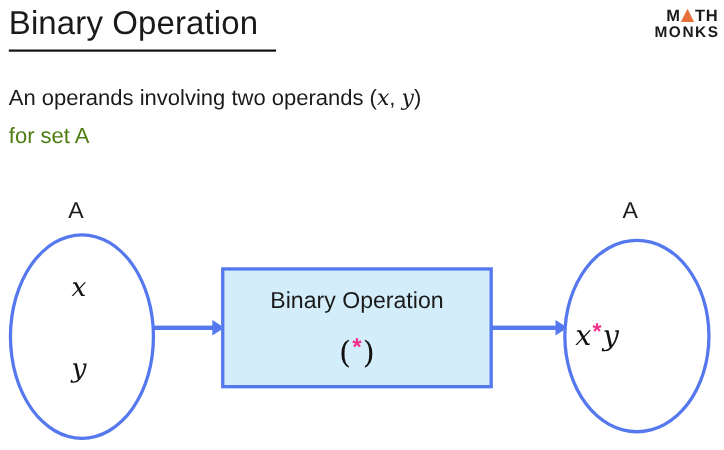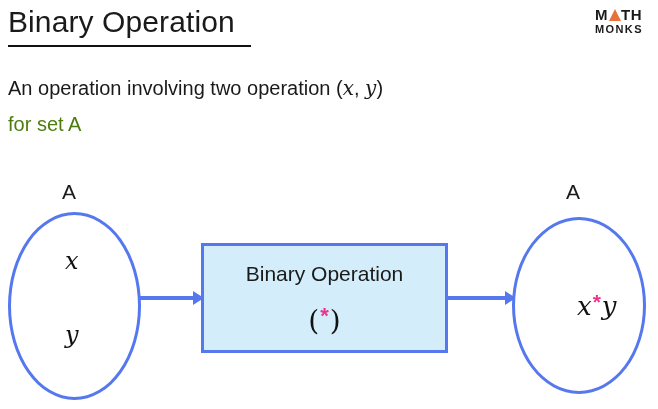--- a/index.html
+++ b/index.html
@@ -61,21 +61,21 @@
     font-size: 20px;
   }
 
   
   #brand-logo {
     position: absolute;
     right: 5px;
     top: 7px;
     width: 58px;
     height: 28px;
-    text-align: left;
+    text-align: right;
   }
   #brand-logo .logo-top {
     display: block;
     font-size: 15px;
     font-weight: 700;
     letter-spacing: 0.6px;
     line-height: 15px;
     color: #1a1a1a;
     position: relative;
     height: 15px;
@@ -86,21 +86,21 @@
     width: 0;
     height: 0;
     border-left: 6.5px solid transparent;
     border-right: 6.5px solid transparent;
     border-bottom: 12px solid #E8703A;
     vertical-align: -1px;
     margin: 0 0.5px;
   }
   #brand-logo .logo-bottom {
     display: block;
-    font-size: 11px;
+    font-size: 14px;
     font-weight: 700;
     letter-spacing: 1.4px;
     line-height: 11px;
     color: #1a1a1a;
     margin-top: 2px;
   }
 
   
   #diagram {
     position: absolute;
@@ -135,21 +135,21 @@
     font-style: italic;
     font-size: 24px;
     line-height: 26px;
     color: #111111;
   }
   #elem-x { left: 65px; top: 88px; }
   #elem-y { left: 65px; top: 162px; }
 
   #result-expr {
     position: absolute;
-    left: 577px;
+    left: 523px;
     top: 128px;
     font-family: "DejaVu Serif", "Liberation Serif", serif;
     font-style: italic;
     font-size: 26px;
     line-height: 28px;
     color: #111111;
     white-space: nowrap;
   }
   .star {
     color: #F0328C;
@@ -219,21 +219,21 @@
     border-bottom: 7px solid transparent;
     border-left: 11px solid #5578EE;
   }
 </style>
 </head>
 <body>
 
 <div id="page-title">Binary Operation</div>
 <div id="title-rule"></div>
 
-<div id="subtitle-line1"><span>An operation involving two operation (</span><span class="mvar">x</span><span>, </span><span class="mvar">y</span><span>)</span></div>
+<div id="subtitle-line1"><span>An operands involving two operands (</span><span class="mvar">x</span><span>, </span><span class="mvar">y</span><span>)</span></div>
 
 <div id="subtitle-line2">for set A</div>
 
 <div id="brand-logo">
   <span class="logo-top"><span class="letters-left">M</span><span class="tri"></span><span>TH</span></span>
   <span class="logo-bottom">MONKS</span>
 </div>
 
 <div id="diagram">
 

